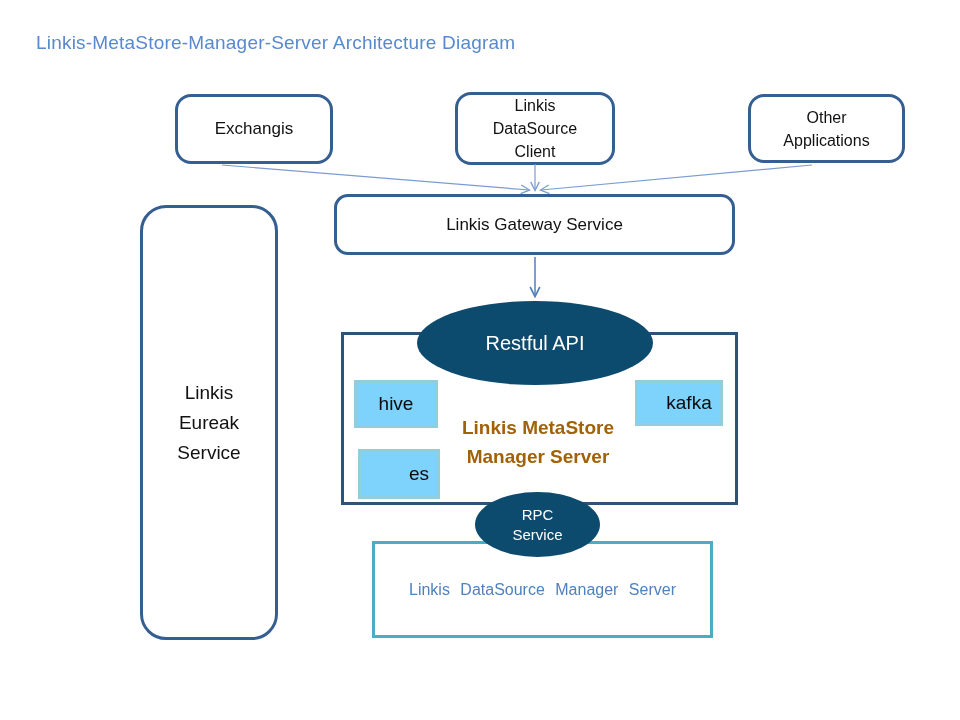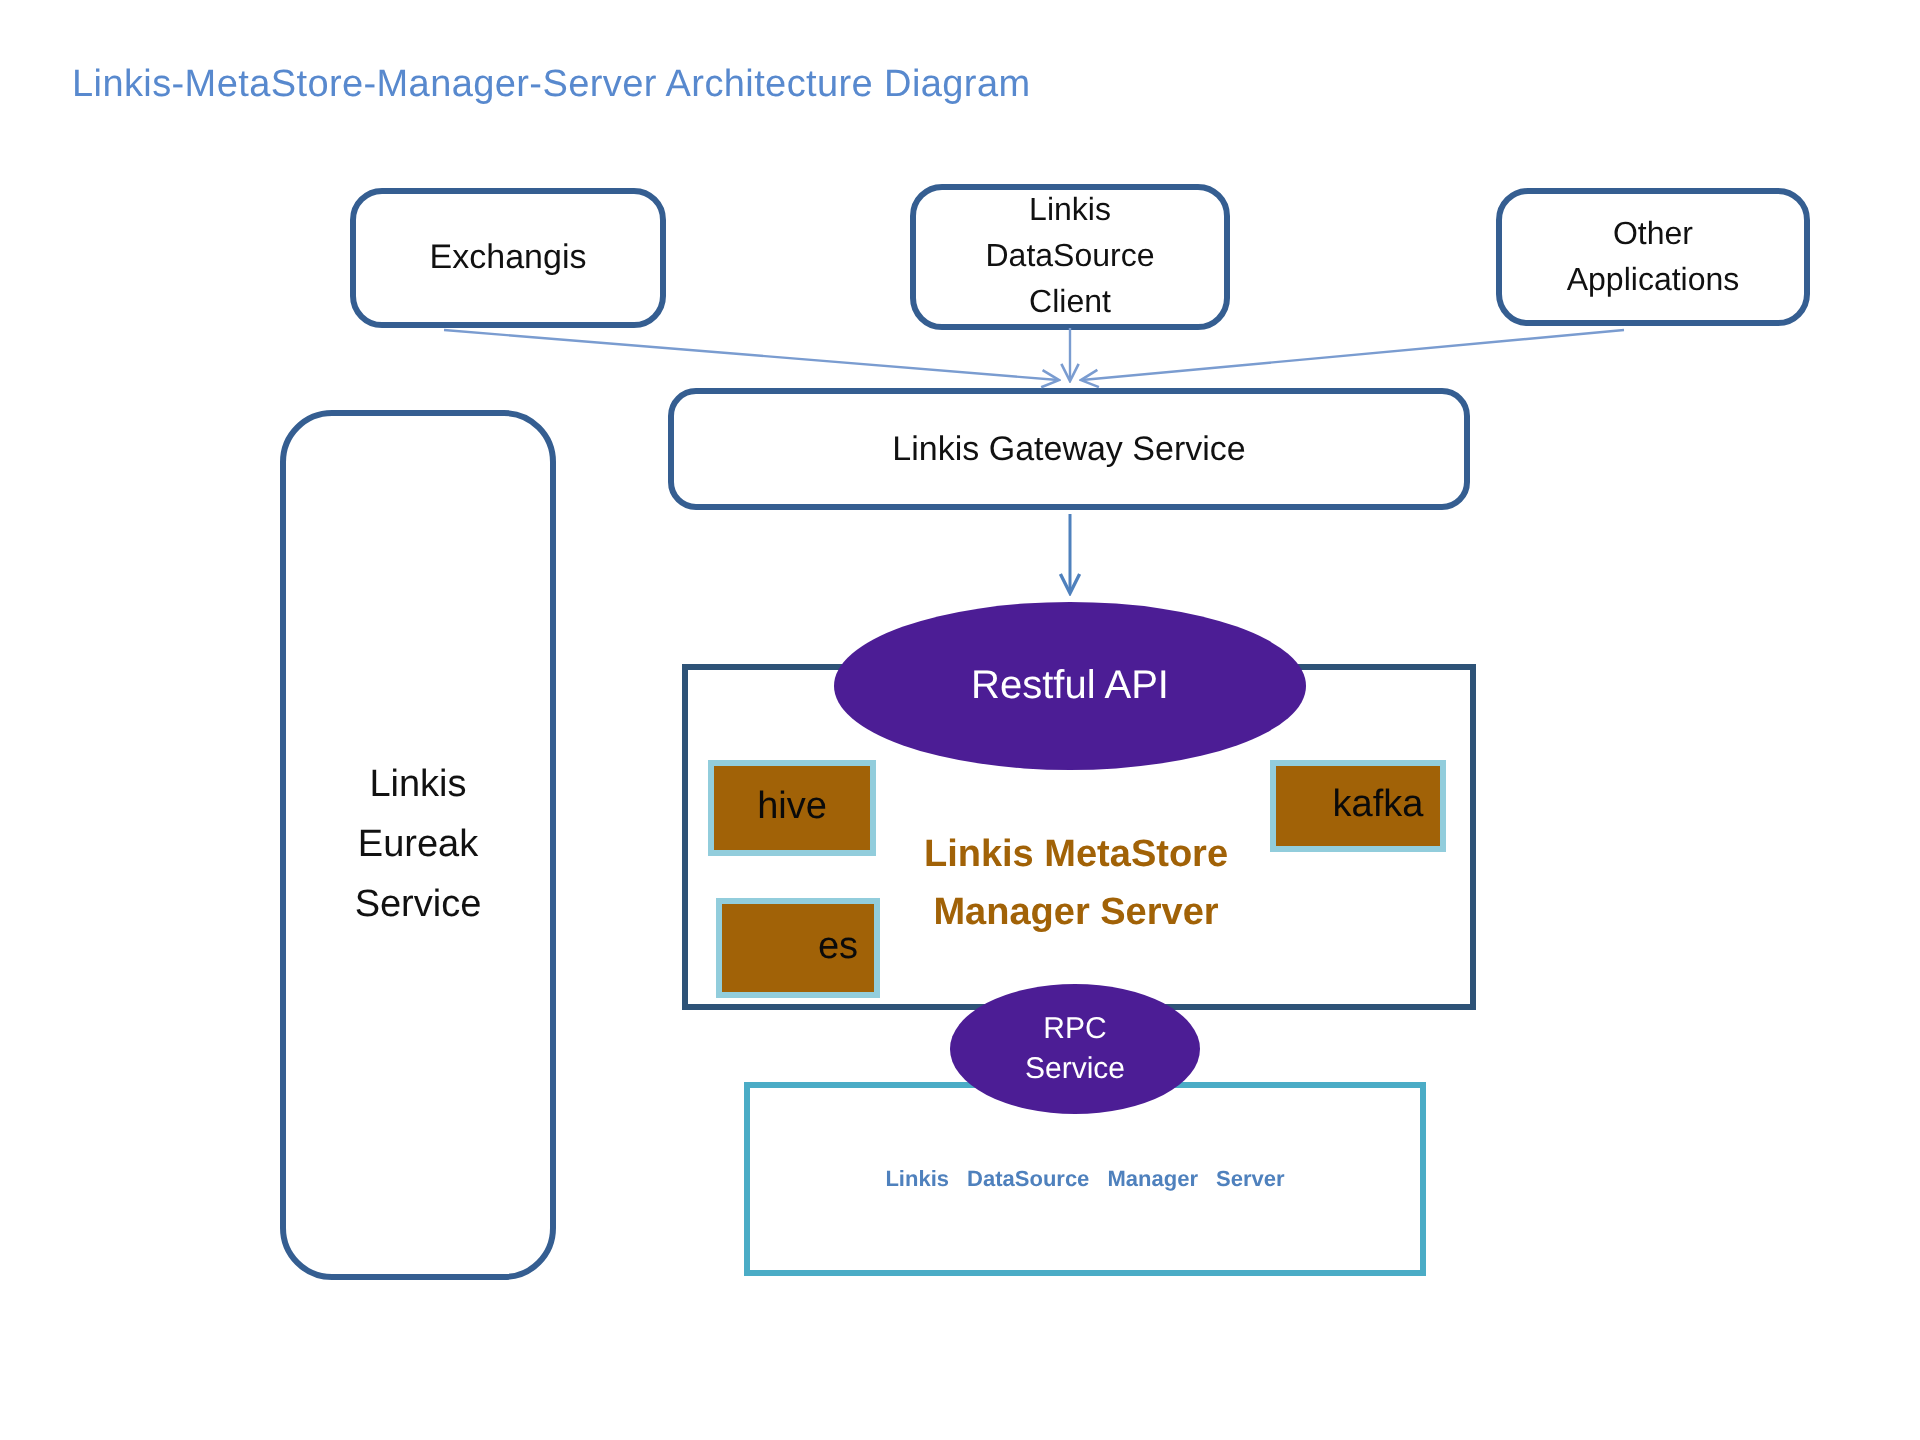--- a/index.html
+++ b/index.html
@@ -23,36 +23,36 @@
   .node-eureka{left:140px;top:205px;width:138px;height:435px;border-radius:26px;font-size:19px;line-height:30px;}
   .container-box{
     position:absolute;box-sizing:border-box;background:#ffffff;
   }
   .node-metastore{left:341px;top:332px;width:397px;height:173px;border:3px solid #2E5377;}
   .metastore-label{
     position:absolute;left:398px;top:413px;width:280px;text-align:center;
     font-size:19px;font-weight:bold;color:#a16207;line-height:29px;white-space:pre-line;
   }
   .component{
-    position:absolute;box-sizing:border-box;border:3px solid #92CDDC;background:#a16207;
+    position:absolute;box-sizing:border-box;border:3px solid #92CDDC;background:#7dd3fc;
     display:flex;align-items:center;justify-content:center;font-size:19px;color:#0a0a0a;z-index:3;
   }
   .comp-hive{left:354px;top:380px;width:84px;height:48px;}
   .comp-kafka{left:635px;top:380px;width:88px;height:46px;padding-left:20px;}
   .comp-es{left:358px;top:449px;width:82px;height:50px;padding-left:40px;}
   .comp-mysql{left:631px;top:448px;width:91px;height:50px;}
   .ellipse{
-    position:absolute;background:#4c1d95;border-radius:50%;display:flex;align-items:center;
+    position:absolute;background:#0c4a6e;border-radius:50%;display:flex;align-items:center;
     justify-content:center;color:#ffffff;text-align:center;z-index:4;
   }
   .ellipse-restful{left:417px;top:301px;width:236px;height:84px;font-size:20px;}
   .ellipse-rpc{left:475px;top:492px;width:125px;height:65px;font-size:15px;line-height:20px;}
   .node-dsm{left:372px;top:541px;width:341px;height:97px;border:3px solid #4BACC6;
     display:flex;align-items:center;justify-content:center;}
-  .dsm-label{font-size:11px;font-weight:bold;color:#4F81BD;word-spacing:6px;}
+  .dsm-label{font-size:16px;font-weight:normal;color:#4F81BD;word-spacing:6px;}
   .connectors{position:absolute;left:0;top:0;z-index:2;pointer-events:none;}
 </style>
 </head>
 <body>
 
 <div class="stage">
 
   <div class="title">Linkis-MetaStore-Manager-Server Architecture Diagram</div>
 
   <svg class="connectors" width="960" height="720" viewBox="0 0 960 720">

